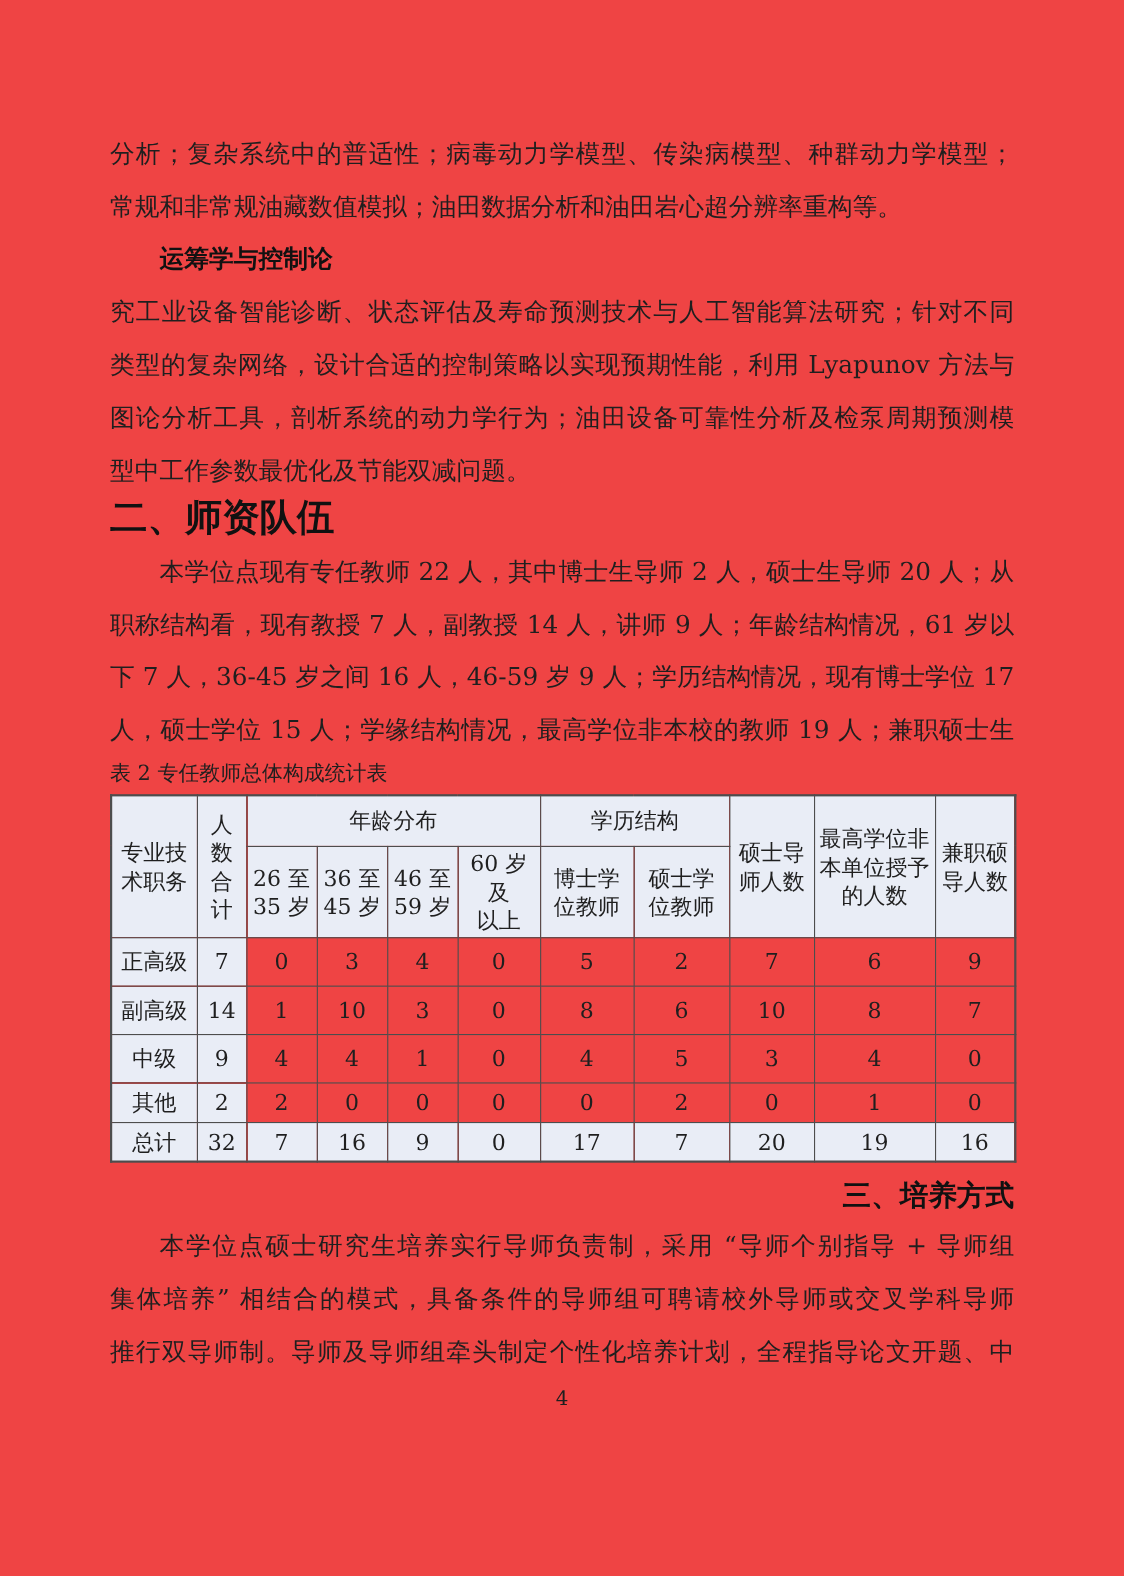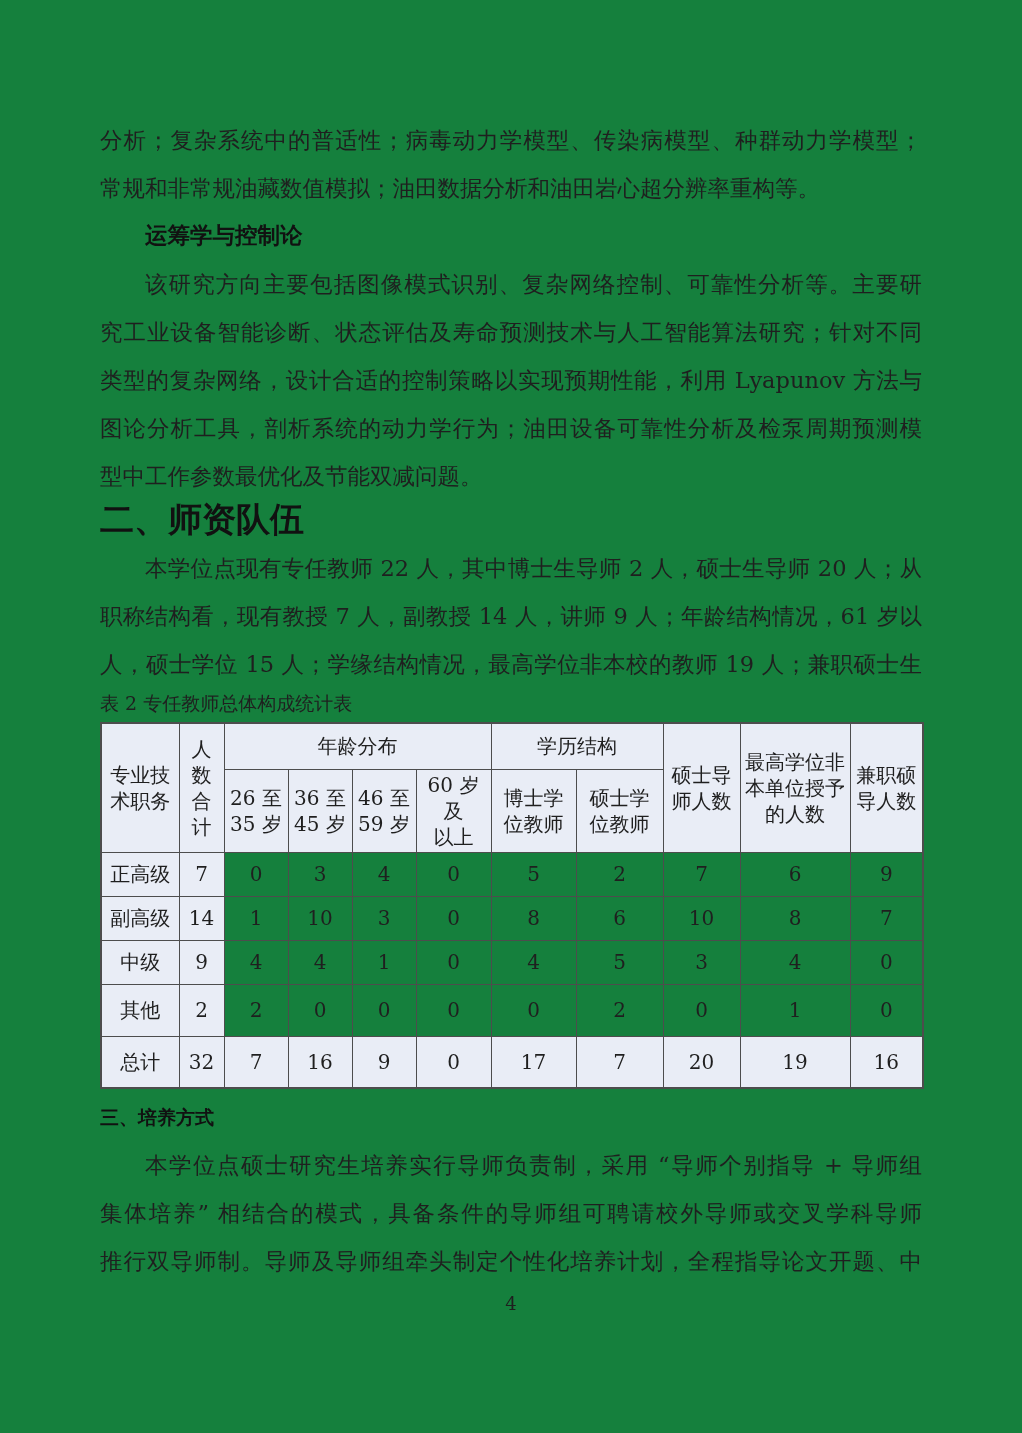--- a/index.html
+++ b/index.html
@@ -1,21 +1,21 @@
 <!DOCTYPE html>
 <html><head>
 <meta charset="utf-8">
 <style>
   html,body{margin:0;padding:0;background:#ffffff;}
   .page{
     box-sizing:border-box;
     width:1022px;height:1433px;
     padding:116px 100px 0 100px;
     overflow:hidden;
-    background:#15803d;
+    background:#ef4444;
     color:#1f1f1f;
     font-family:"DejaVu Serif","Liberation Serif",serif;
   }
   .line{
     font-size:22.5px;
     line-height:48px;
     white-space:nowrap;
   }
   .j{white-space:normal;text-align:justify;text-align-last:justify;}
   .ind{text-indent:2em;}
@@ -31,24 +31,25 @@
     font-family:"Liberation Sans","DejaVu Sans",sans-serif;
     font-weight:700;
     font-size:34px;
     line-height:38px;
     margin:0 0 6px 0;
     color:#111111;
   }
   .h3{
     font-family:"Liberation Sans","DejaVu Sans",sans-serif;
     font-weight:700;
-    font-size:19px;
+    font-size:26px;
     line-height:38px;
     margin:10px 0 4px 0;
     color:#111111;
+    text-align:right;
   }
   .caption{
     text-align:left;
     font-size:19px;
     line-height:26px;
     margin:2px 0 6px 0;
   }
   table.stats{
     table-layout:fixed;
     width:822px;
@@ -64,48 +65,48 @@
     line-height:26px;
     padding:2px 2px;
     overflow:hidden;
   }
   table.stats th{white-space:pre-line;}
   .vcell{line-height:25px;padding:0;}
   .shade{background:#e9edf6;}
   tr.hr1{height:46px;}
   tr.hr2{height:58px;}
   tr.r-a{height:44px;padding-left:47px;}
-  tr.r-b{height:52px;}
+  tr.r-b{height:36px;}
   .pagenum{
     text-align:center;
     font-size:18px;
     line-height:26px;
     margin-top:6px;
   }
 </style>
 </head>
 <body>
 
 <div class="page">
 
   <div class="line j">分析；复杂系统中的普适性；病毒动力学模型、传染病模型、种群动力学模型；</div>
   <div class="line">常规和非常规油藏数值模拟；油田数据分析和油田岩心超分辨率重构等。</div>
 
   <div class="sub">运筹学与控制论</div>
 
-  <div class="line j ind">该研究方向主要包括图像模式识别、复杂网络控制、可靠性分析等。主要研</div>
   <div class="line j">究工业设备智能诊断、状态评估及寿命预测技术与人工智能算法研究；针对不同</div>
   <div class="line j">类型的复杂网络，设计合适的控制策略以实现预期性能，利用 Lyapunov 方法与</div>
   <div class="line j">图论分析工具，剖析系统的动力学行为；油田设备可靠性分析及检泵周期预测模</div>
   <div class="line">型中工作参数最优化及节能双减问题。</div>
 
   <h2 class="h2">二、师资队伍</h2>
 
   <div class="line j ind">本学位点现有专任教师 22 人，其中博士生导师 2 人，硕士生导师 20 人；从</div>
   <div class="line j">职称结构看，现有教授 7 人，副教授 14 人，讲师 9 人；年龄结构情况，61 岁以</div>
+  <div class="line j">下 7 人，36-45 岁之间 16 人，46-59 岁 9 人；学历结构情况，现有博士学位 17</div>
   <div class="line j">人，硕士学位 15 人；学缘结构情况，最高学位非本校的教师 19 人；兼职硕士生</div>
 
   <div class="caption">表 2 专任教师总体构成统计表</div>
 
   <table class="stats">
     <colgroup>
       <col style="width:78px">
         <col style="width:45px">
         <col style="width:64px">
         <col style="width:64px">

